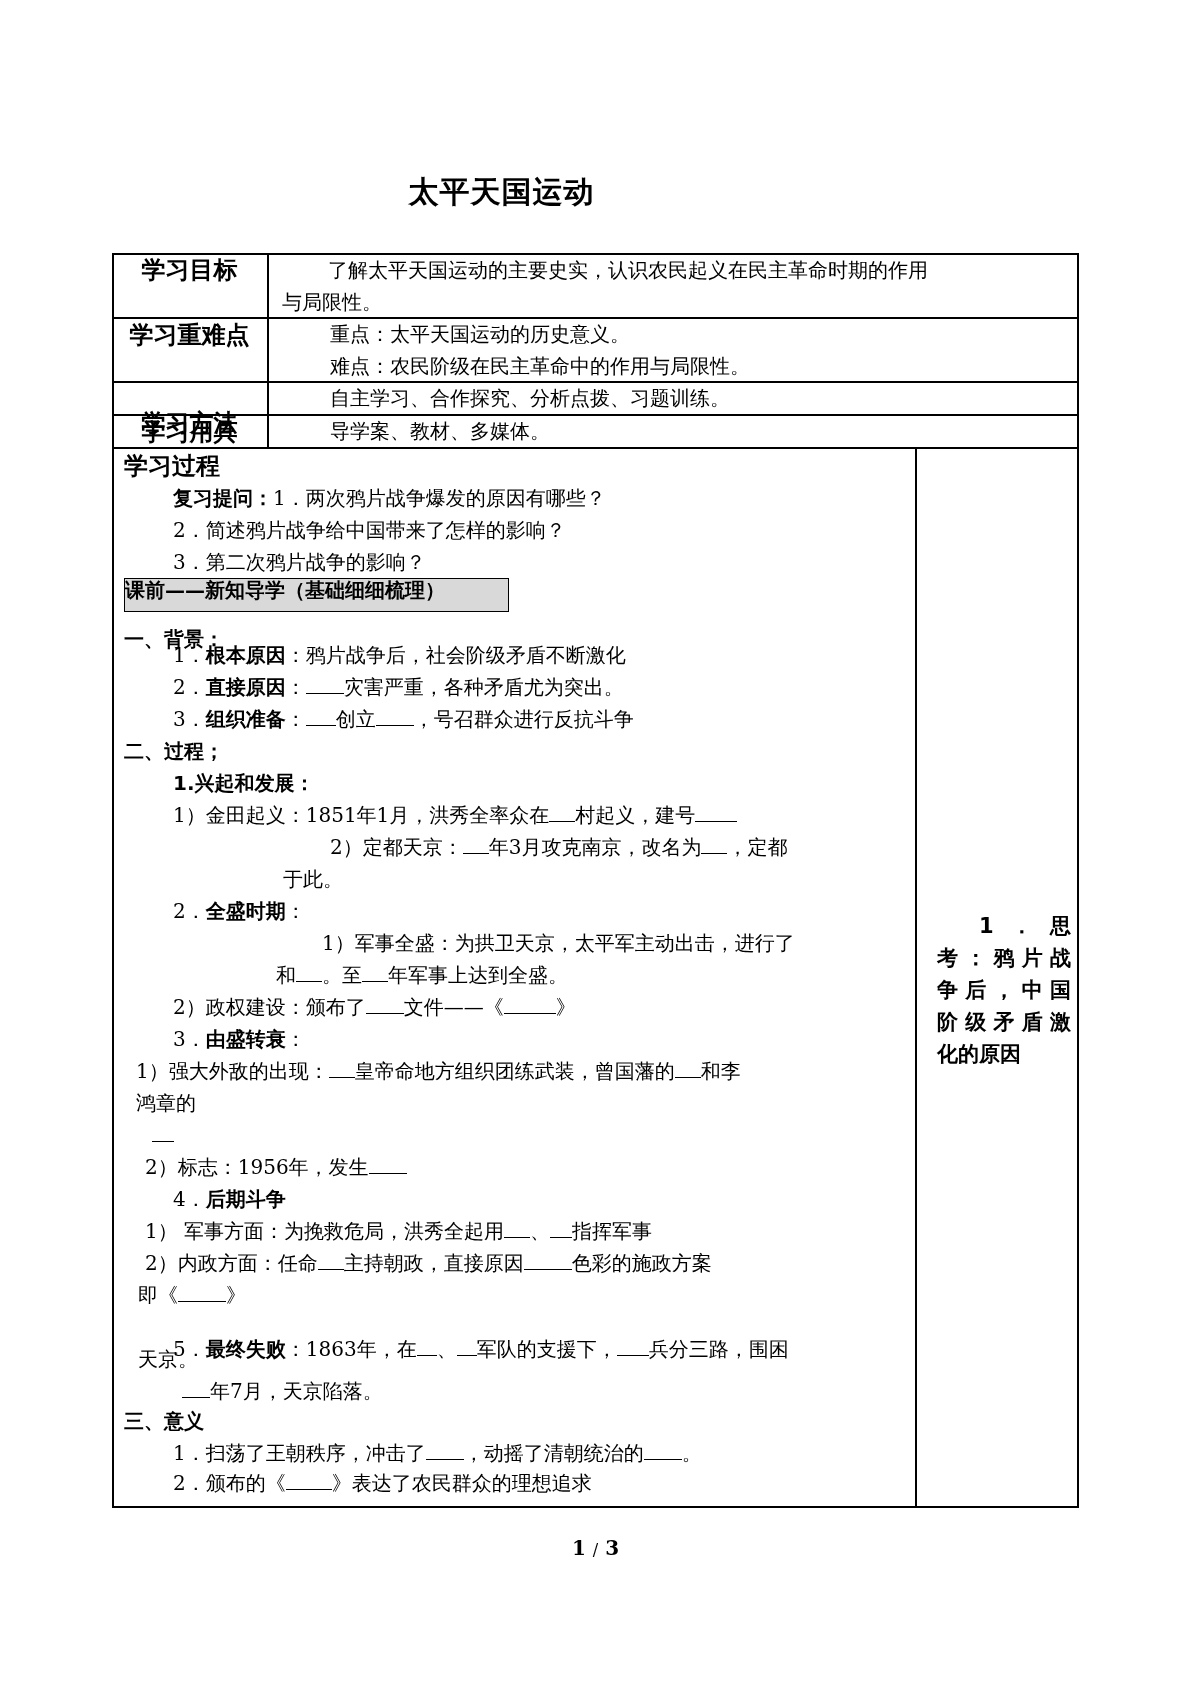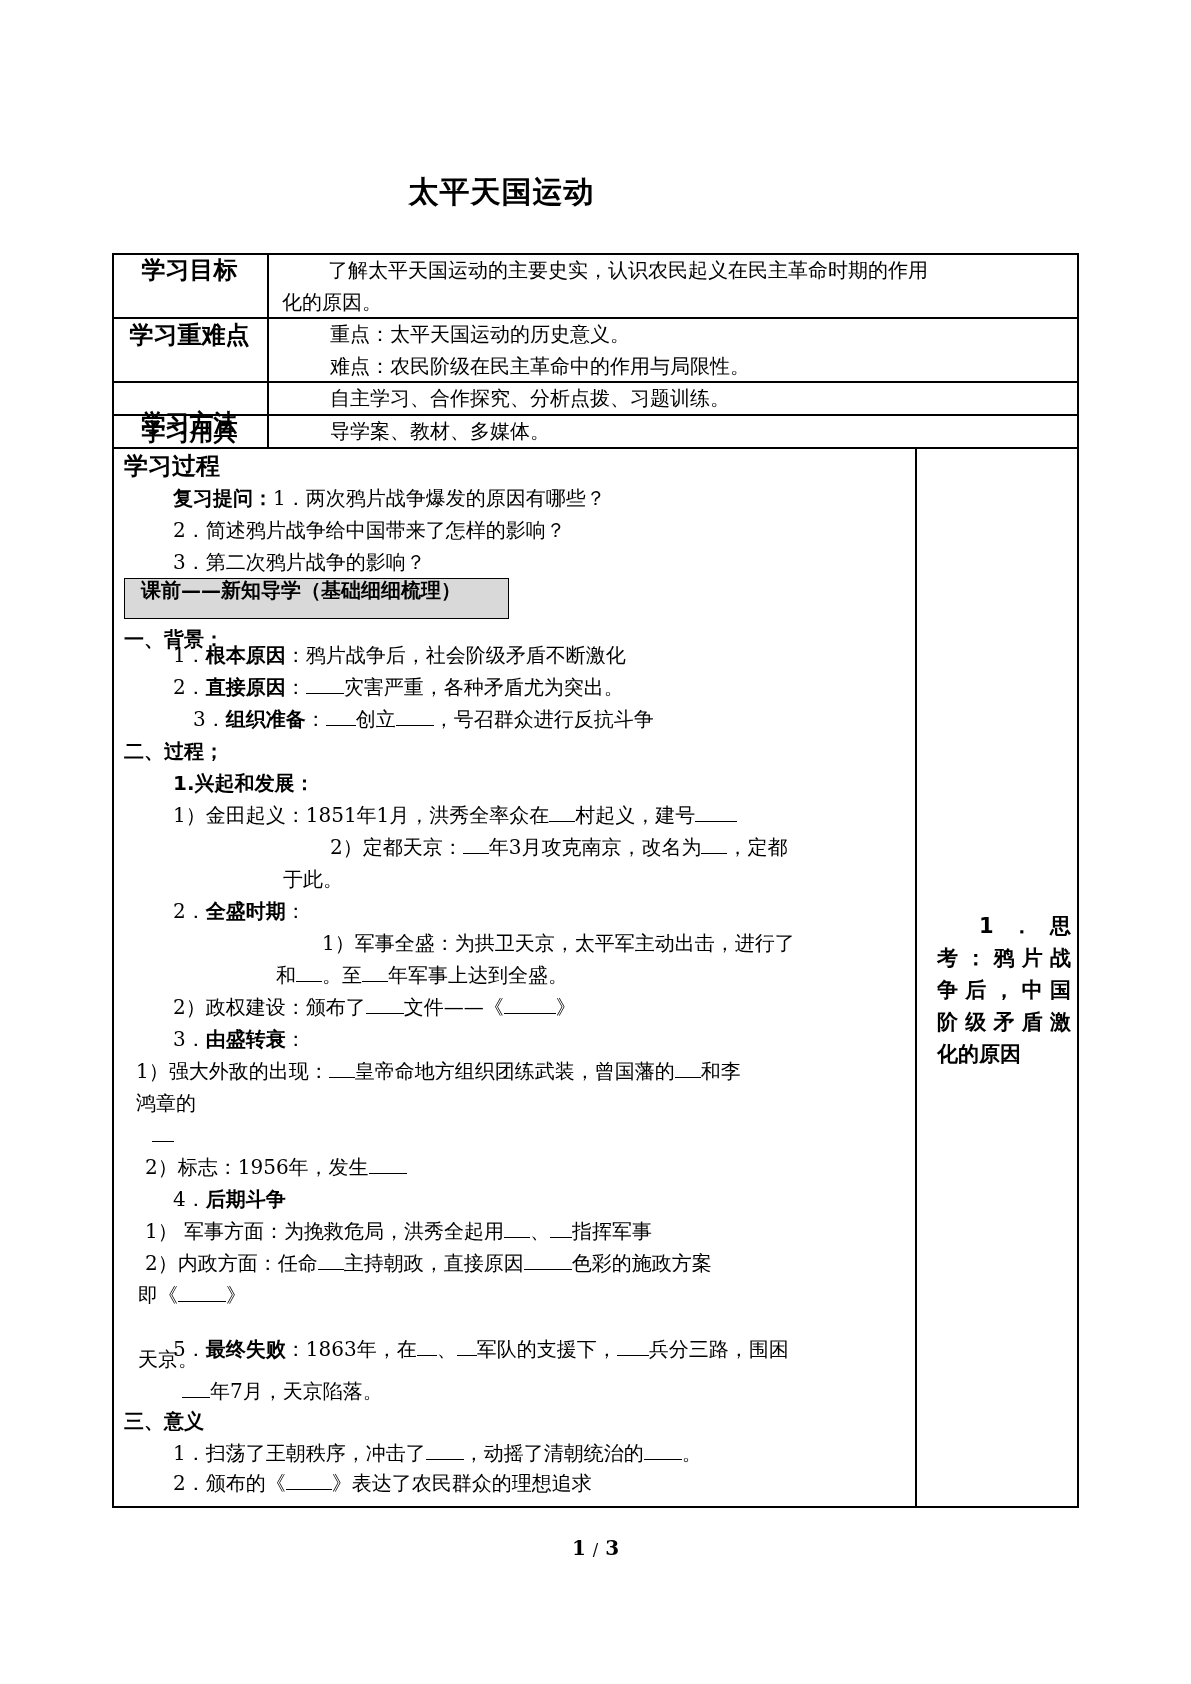--- a/index.html
+++ b/index.html
@@ -10,24 +10,24 @@
            letter-spacing:1px; }
   .hl { position:absolute; background:#000; }
   .vl { position:absolute; background:#000; }
   .label { position:absolute; left:112px; width:155px; text-align:center;
            font-family:"DejaVu Sans","Liberation Sans",sans-serif; font-weight:bold; font-size:24px; line-height:28px; }
   .cell { position:absolute; font-size:20px; line-height:32px; white-space:nowrap; }
   .ln { position:absolute; font-size:20px; line-height:32px; white-space:nowrap; }
   .b { font-weight:bold; font-family:"DejaVu Sans","Liberation Sans",sans-serif; }
   .blank { display:inline-block; border-bottom:1.5px solid #000; height:20px; vertical-align:baseline; }
   .section-head { font-family:"DejaVu Sans","Liberation Sans",sans-serif; font-weight:bold; font-size:24px; }
-  .boxhead { position:absolute; left:124px; top:578px; width:385px; height:41px;
+  .boxhead { position:absolute; left:124px; top:578px; width:385px; height:34px;
              background:#d9d9d9; border:1px solid #000; box-sizing:border-box;
              font-family:"DejaVu Sans","Liberation Sans",sans-serif; font-weight:bold; font-size:20px; line-height:23px;
-             white-space:nowrap; padding-left:16px; }
+             white-space:nowrap; padding-left:0; }
   .side { position:absolute; left:937px; width:134px; font-family:"DejaVu Sans","Liberation Sans",sans-serif;
           font-weight:bold; font-size:21px; line-height:32px; text-align:justify; }
   .side-line { display:block; white-space:nowrap; text-align:justify; text-align-last:justify; }
   .footer { position:absolute; top:1536px; left:0; width:1191px; text-align:center; font-size:20px; font-weight:bold; }
   .footer .slash { font-weight:normal; font-size:16px; }
 </style>
 </head>
 <body>
 
 <div class="title">太平天国运动</div>
@@ -38,21 +38,21 @@
 <div class="hl" style="left:112px;top:414px;width:967px;height:1.5px;"></div>
 <div class="hl" style="left:112px;top:447px;width:967px;height:1.5px;"></div>
 <div class="hl" style="left:112px;top:1506px;width:967px;height:1.5px;"></div>
 <div class="vl" style="left:112px;top:253px;width:1.5px;height:1254px;"></div>
 <div class="vl" style="left:1077px;top:253px;width:1.5px;height:1254px;"></div>
 <div class="vl" style="left:267px;top:253px;width:1.5px;height:194px;"></div>
 <div class="vl" style="left:915px;top:447px;width:1.5px;height:1060px;"></div>
 
 <div class="label" style="top:256px;">学习目标</div>
 <div class="cell" style="left:328px;top:254px;">了解太平天国运动的主要史实，认识农民起义在民主革命时期的作用</div>
-<div class="cell" style="left:282px;top:286px;">化的原因。</div>
+<div class="cell" style="left:282px;top:286px;">与局限性。</div>
 
 <div class="label" style="top:321px;">学习重难点</div>
 <div class="cell" style="left:330px;top:318px;">重点：太平天国运动的历史意义。</div>
 <div class="cell" style="left:330px;top:350px;">难点：农民阶级在民主革命中的作用与局限性。</div>
 
 <div class="label" style="top:374px;margin-top:35px;">学习方法</div>
 <div class="cell" style="left:330px;top:382px;">自主学习、合作探究、分析点拨、习题训练。</div>
 
 <div class="label" style="top:418px;">学习用具</div>
 <div class="cell" style="left:330px;top:415px;">导学案、教材、多媒体。</div>
@@ -67,21 +67,21 @@
 
 <div class="boxhead">课前——新知导学（基础细细梳理）</div>
 
 <div class="ln b" style="left:124px;top:607px;margin-top:16px;">一、背景：</div>
 <div class="ln" style="left:173px;top:639px;">
   <span>1．</span><span class="b">根本原因</span><span>：鸦片战争后，社会阶级矛盾不断激化</span>
 </div>
 <div class="ln" style="left:173px;top:671px;">
   <span>2．</span><span class="b">直接原因</span><span>：</span><span class="blank" style="width:38px;"></span><span>灾害严重，各种矛盾尤为突出。</span>
 </div>
-<div class="ln" style="left:173px;top:703px;margin-left:20px;">
+<div class="ln" style="left:173px;top:703px;">
   <span>3．</span><span class="b">组织准备</span><span>：</span><span class="blank" style="width:30px;"></span><span>创立</span><span class="blank" style="width:38px;"></span><span>，号召群众进行反抗斗争</span>
 </div>
 
 <div class="ln b" style="left:124px;top:735px;">二、过程；</div>
 <div class="ln b" style="left:173px;top:767px;">1.兴起和发展：</div>
 <div class="ln" style="left:173px;top:799px;">
   <span>1）金田起义：1851年1月，洪秀全率众在</span><span class="blank" style="width:26px;"></span><span>村起义，建号</span><span class="blank" style="width:42px;"></span>
 </div>
 <div class="ln" style="left:330px;top:831px;">
   <span>2）定都天京：</span><span class="blank" style="width:26px;"></span><span>年3月攻克南京，改名为</span><span class="blank" style="width:26px;"></span><span>，定都</span>

